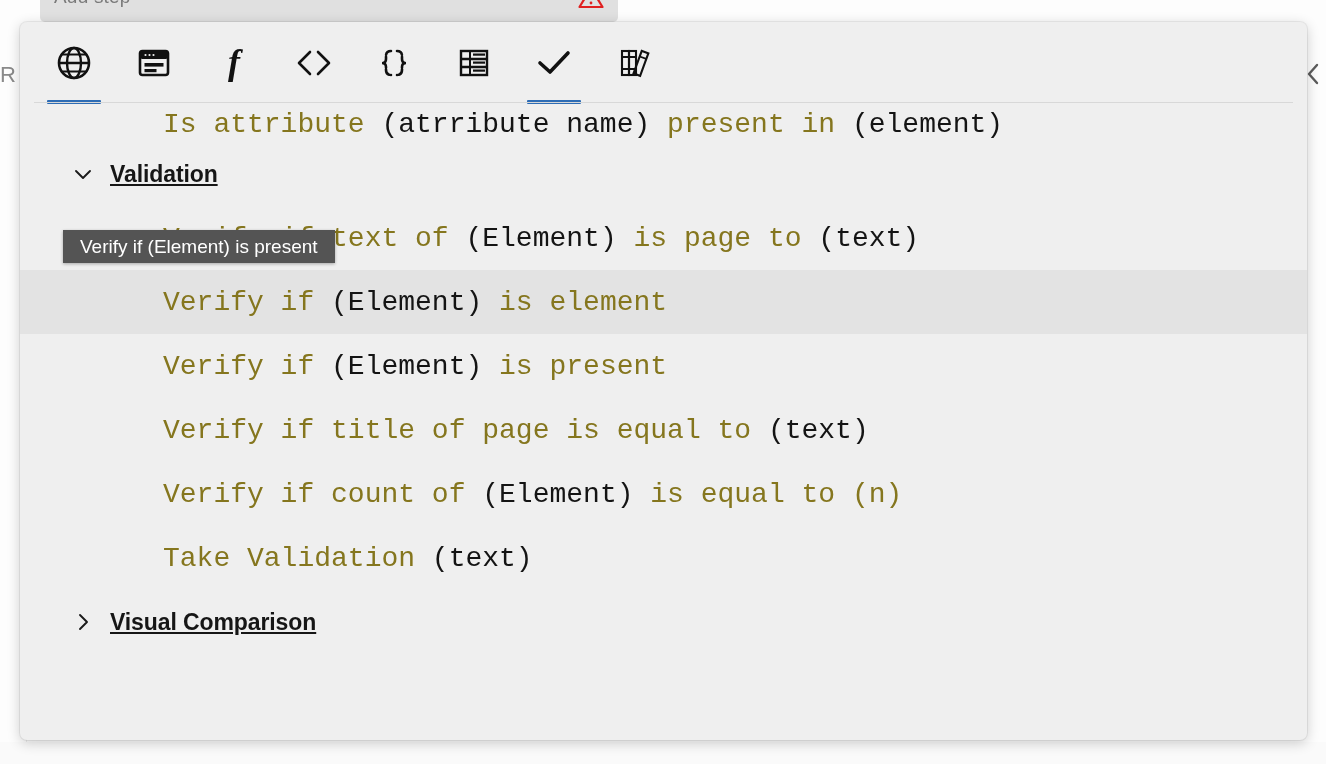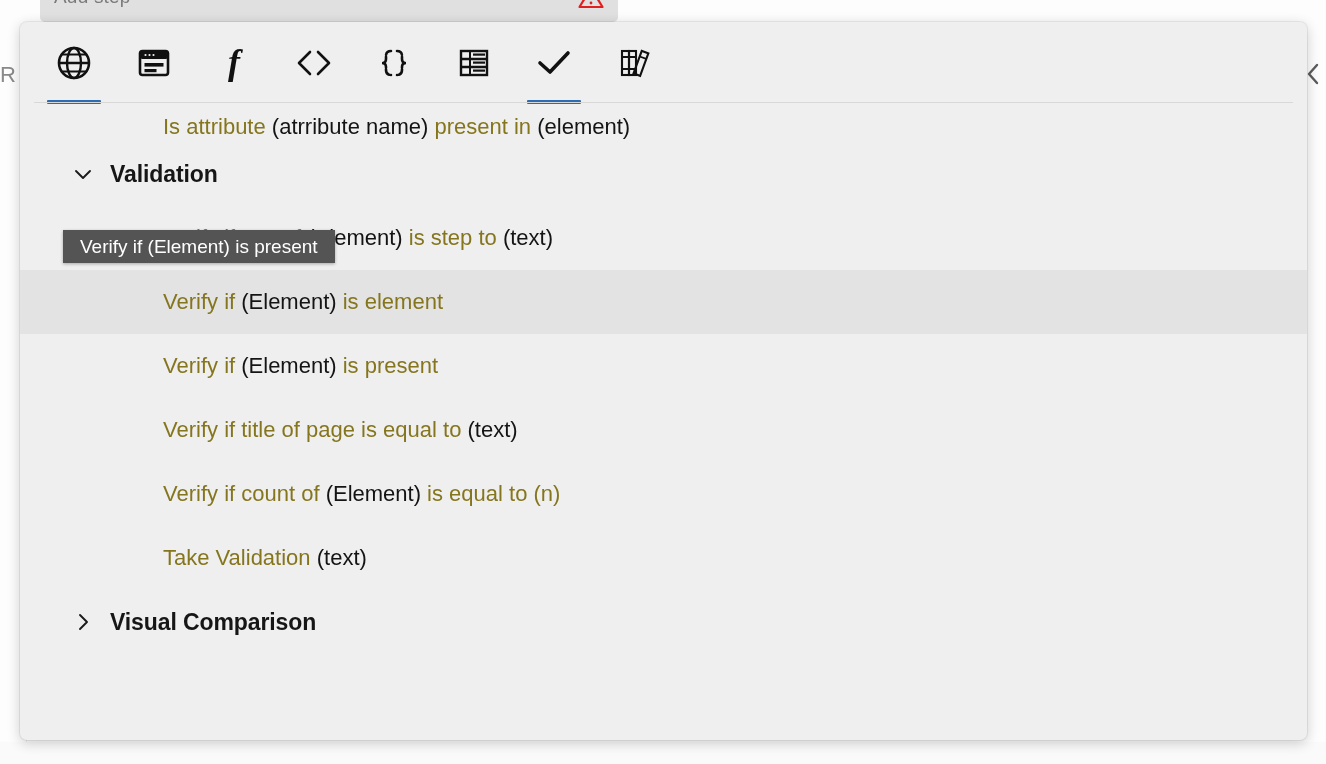--- a/index.html
+++ b/index.html
@@ -139,22 +139,22 @@
     bottom: 0;
     overflow: hidden;
   }
 
   .cmd-row {
     height: 64px;
     display: flex;
     align-items: center;
     padding-left: 143px;
     box-sizing: border-box;
-    font-family: Liberation Sans, sans-serif;
-    font-size: 22px;
+    font-family: Liberation Mono, monospace;
+    font-size: 28px;
     letter-spacing: 0px;
     white-space: nowrap;
     cursor: pointer;
   }
   .cmd-row.clipped-top {
     height: 40px;
     align-items: flex-end;
     margin-top: -2px;
     padding-bottom: 2px;
   }
@@ -177,20 +177,21 @@
     justify-content: flex-start;
     color: #1b1b1b;
   }
   .section-header .chev svg { display: block; }
   .section-header .title {
     font-size: 23px;
     font-weight: bold;
     color: #161616;
     margin-left: 12px;
     letter-spacing: -.1px;
+    text-decoration: underline;
   }
 
   
   #tooltip {
     position: absolute;
     left: 43px;
     top: 208px;
     height: 33px;
     background: #545454;
     color: #ffffff;
@@ -343,21 +344,21 @@
       </div>
       <div class="section-header">
         <span class="chev">
           <svg width="22" height="22" viewBox="0 0 22 22">
             <polyline points="4,8 11,15 18,8" fill="none" stroke="#1b1b1b" stroke-width="1.9" stroke-linecap="round" stroke-linejoin="round"></polyline>
           </svg>
         </span>
         <span class="title">Validation</span>
       </div>
       <div class="cmd-row">
-        <span><span class="kw">Verify if text of </span><span class="param">(Element)</span><span class="kw"> is step to </span><span class="param">(text)</span></span>
+        <span><span class="kw">Verify if text of </span><span class="param">(Element)</span><span class="kw"> is page to </span><span class="param">(text)</span></span>
       </div>
       <div class="cmd-row selected">
         <span><span class="kw">Verify if </span><span class="param">(Element)</span><span class="kw"> is element</span></span>
       </div>
       <div class="cmd-row">
         <span><span class="kw">Verify if </span><span class="param">(Element)</span><span class="kw"> is present</span></span>
       </div>
       <div class="cmd-row">
         <span><span class="kw">Verify if title of page is equal to </span><span class="param">(text)</span></span>
       </div>

